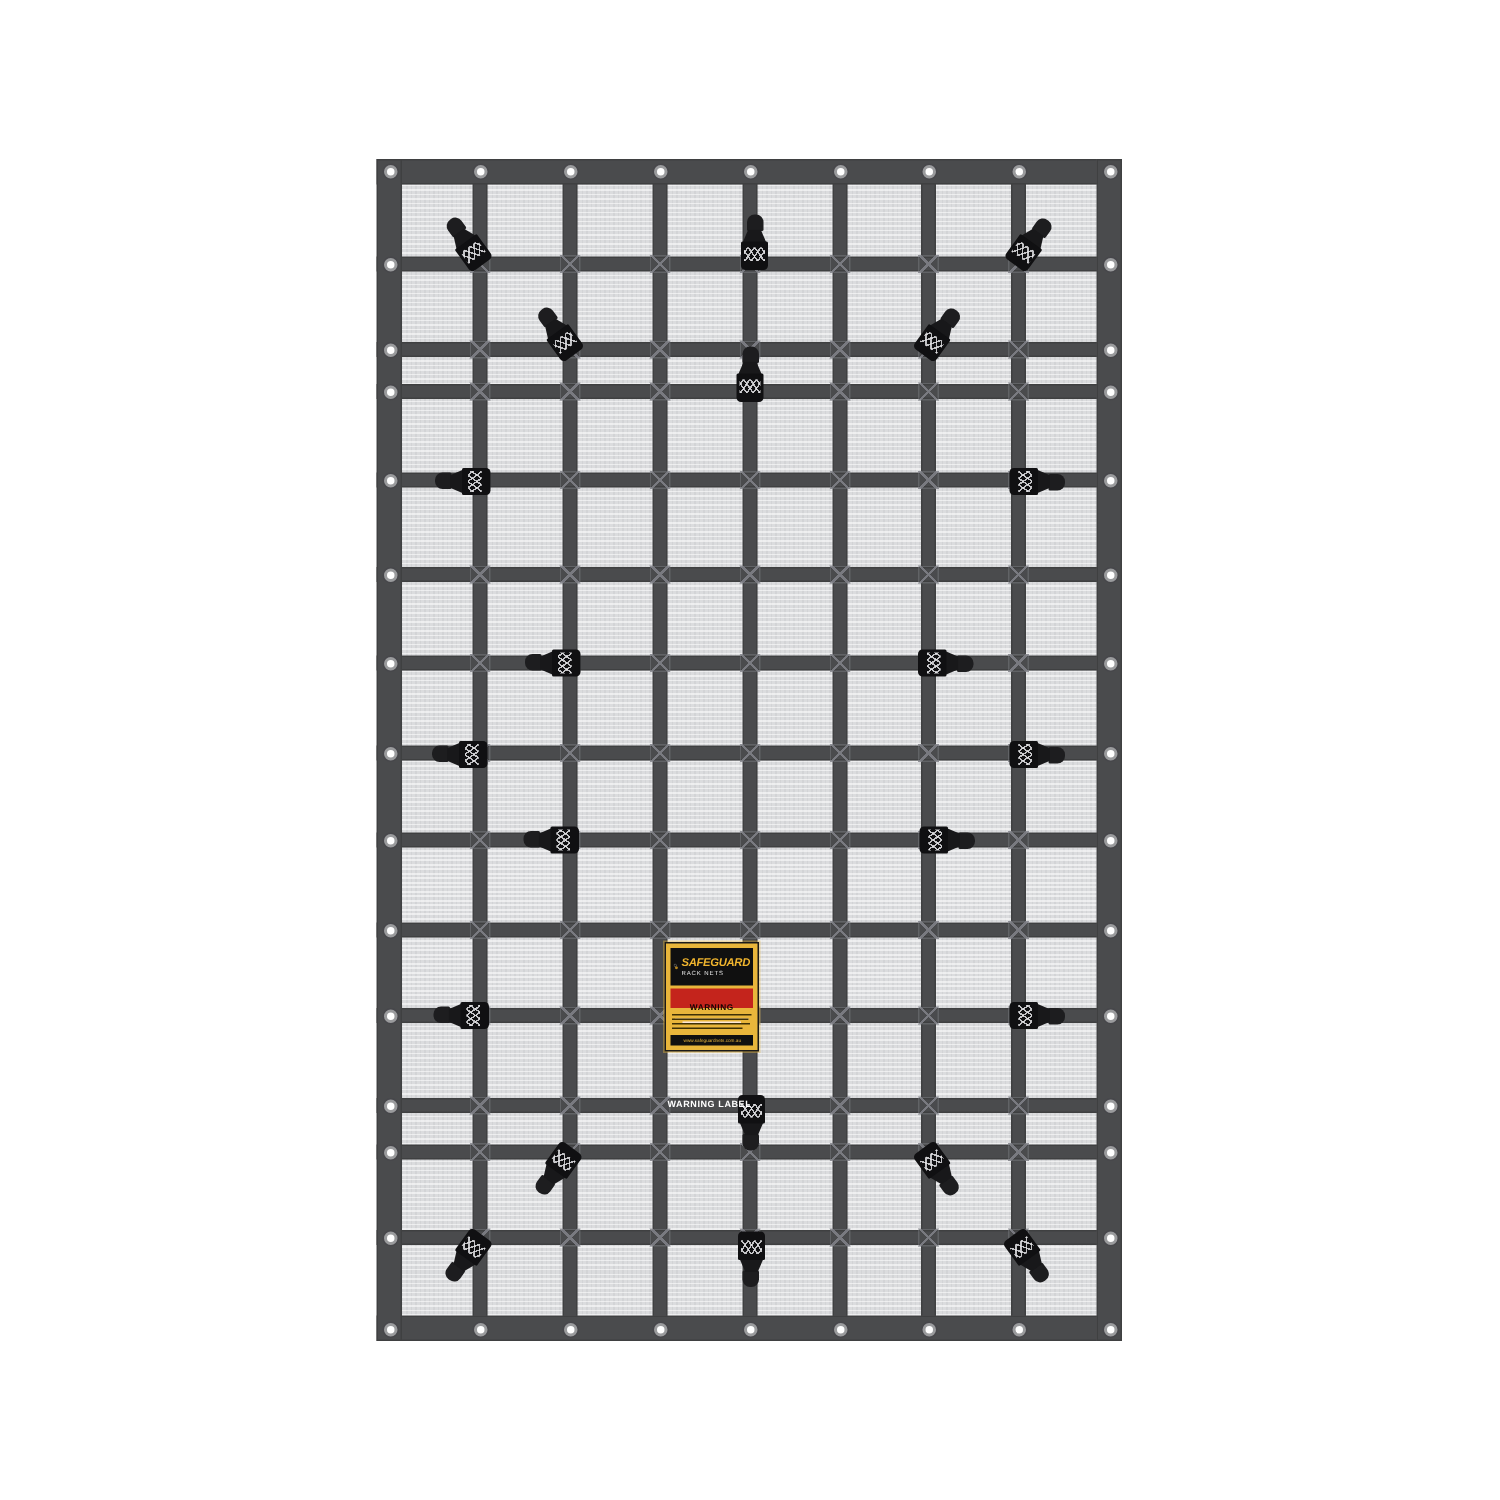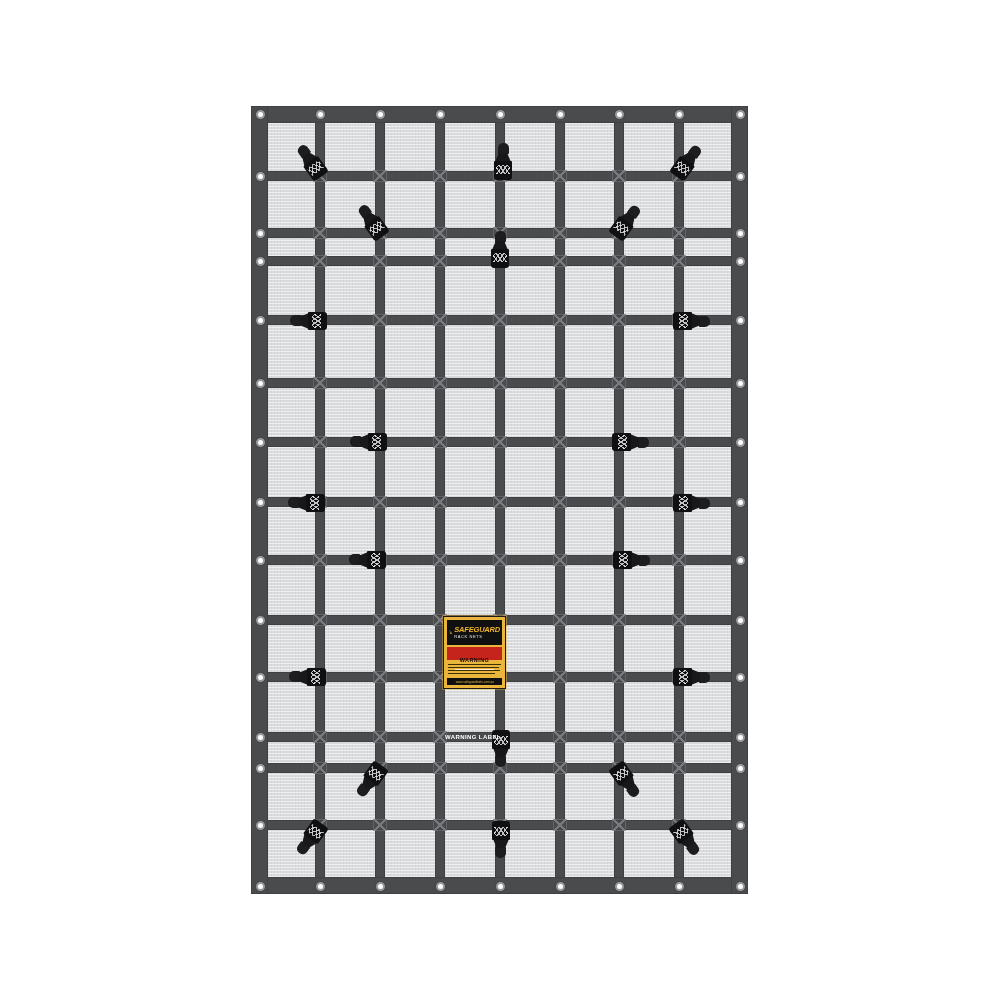--- a/index.html
+++ b/index.html
@@ -23,21 +23,21 @@
         display:flex;flex-direction:column;align-items:center;}
   .bk-cap{width:11px;height:11px;background:#1d1d1f;border-radius:5px 5px 1px 1px;}
   .bk-neck{width:16px;height:9px;background:#18181a;margin-top:-1px;
         clip-path:polygon(24% 0,76% 0,100% 100%,0 100%);}
   .bk-base{width:18px;height:19px;background:#101012;border-radius:1px 1px 3px 3px;margin-top:-1px;position:relative;}
   .bk-base::after{content:"";position:absolute;left:2px;right:2px;top:4px;height:9px;
         background-image:
           repeating-linear-gradient(55deg, rgba(225,225,228,.85) 0 1px, rgba(0,0,0,0) 1px 3.5px),
           repeating-linear-gradient(-55deg, rgba(225,225,228,.85) 0 1px, rgba(0,0,0,0) 1px 3.5px);}
   .label{position:absolute;z-index:10;background:#e9b63b;border:1px solid #1a1a1a;
-        box-sizing:border-box;padding:3px;box-shadow:0 0 0 1px rgba(233,182,59,.4);}
+        box-sizing:border-box;padding:3px;box-shadow:0 0 0 1px rgba(233,182,59,.4);margin-top:12px;}
   .lbl-head{background:#101010;height:25px;display:flex;align-items:center;gap:2px;padding:1px 2px;box-sizing:border-box;}
   .lbl-texts{display:flex;flex-direction:column;line-height:1;}
   .lbl-brand{color:#f0b52e;font-weight:bold;font-style:italic;font-size:7.5px;letter-spacing:-0.2px;white-space:nowrap;}
   .lbl-sub{color:#e8e8e8;font-size:4px;letter-spacing:.6px;margin-top:1px;white-space:nowrap;}
   .lbl-warn{background:#c4241c;height:13px;margin-top:2px;text-align:center;padding-top:1px;box-sizing:border-box;}
   .lbl-warn-title{color:#140404;font-weight:bold;font-size:5.5px;letter-spacing:.4px;line-height:1;}
   .fineline{height:1px;background:rgba(255,236,232,.9);margin:1px auto 0;}
   .lbl-body{height:14px;margin-top:2px;display:flex;flex-direction:column;justify-content:center;gap:2px;padding:0 1px;}
   .bodyline{height:1px;background:#3f3106;}
   .lbl-web{background:#101010;height:7px;margin-top:2px;display:flex;align-items:center;justify-content:center;overflow:hidden;}

